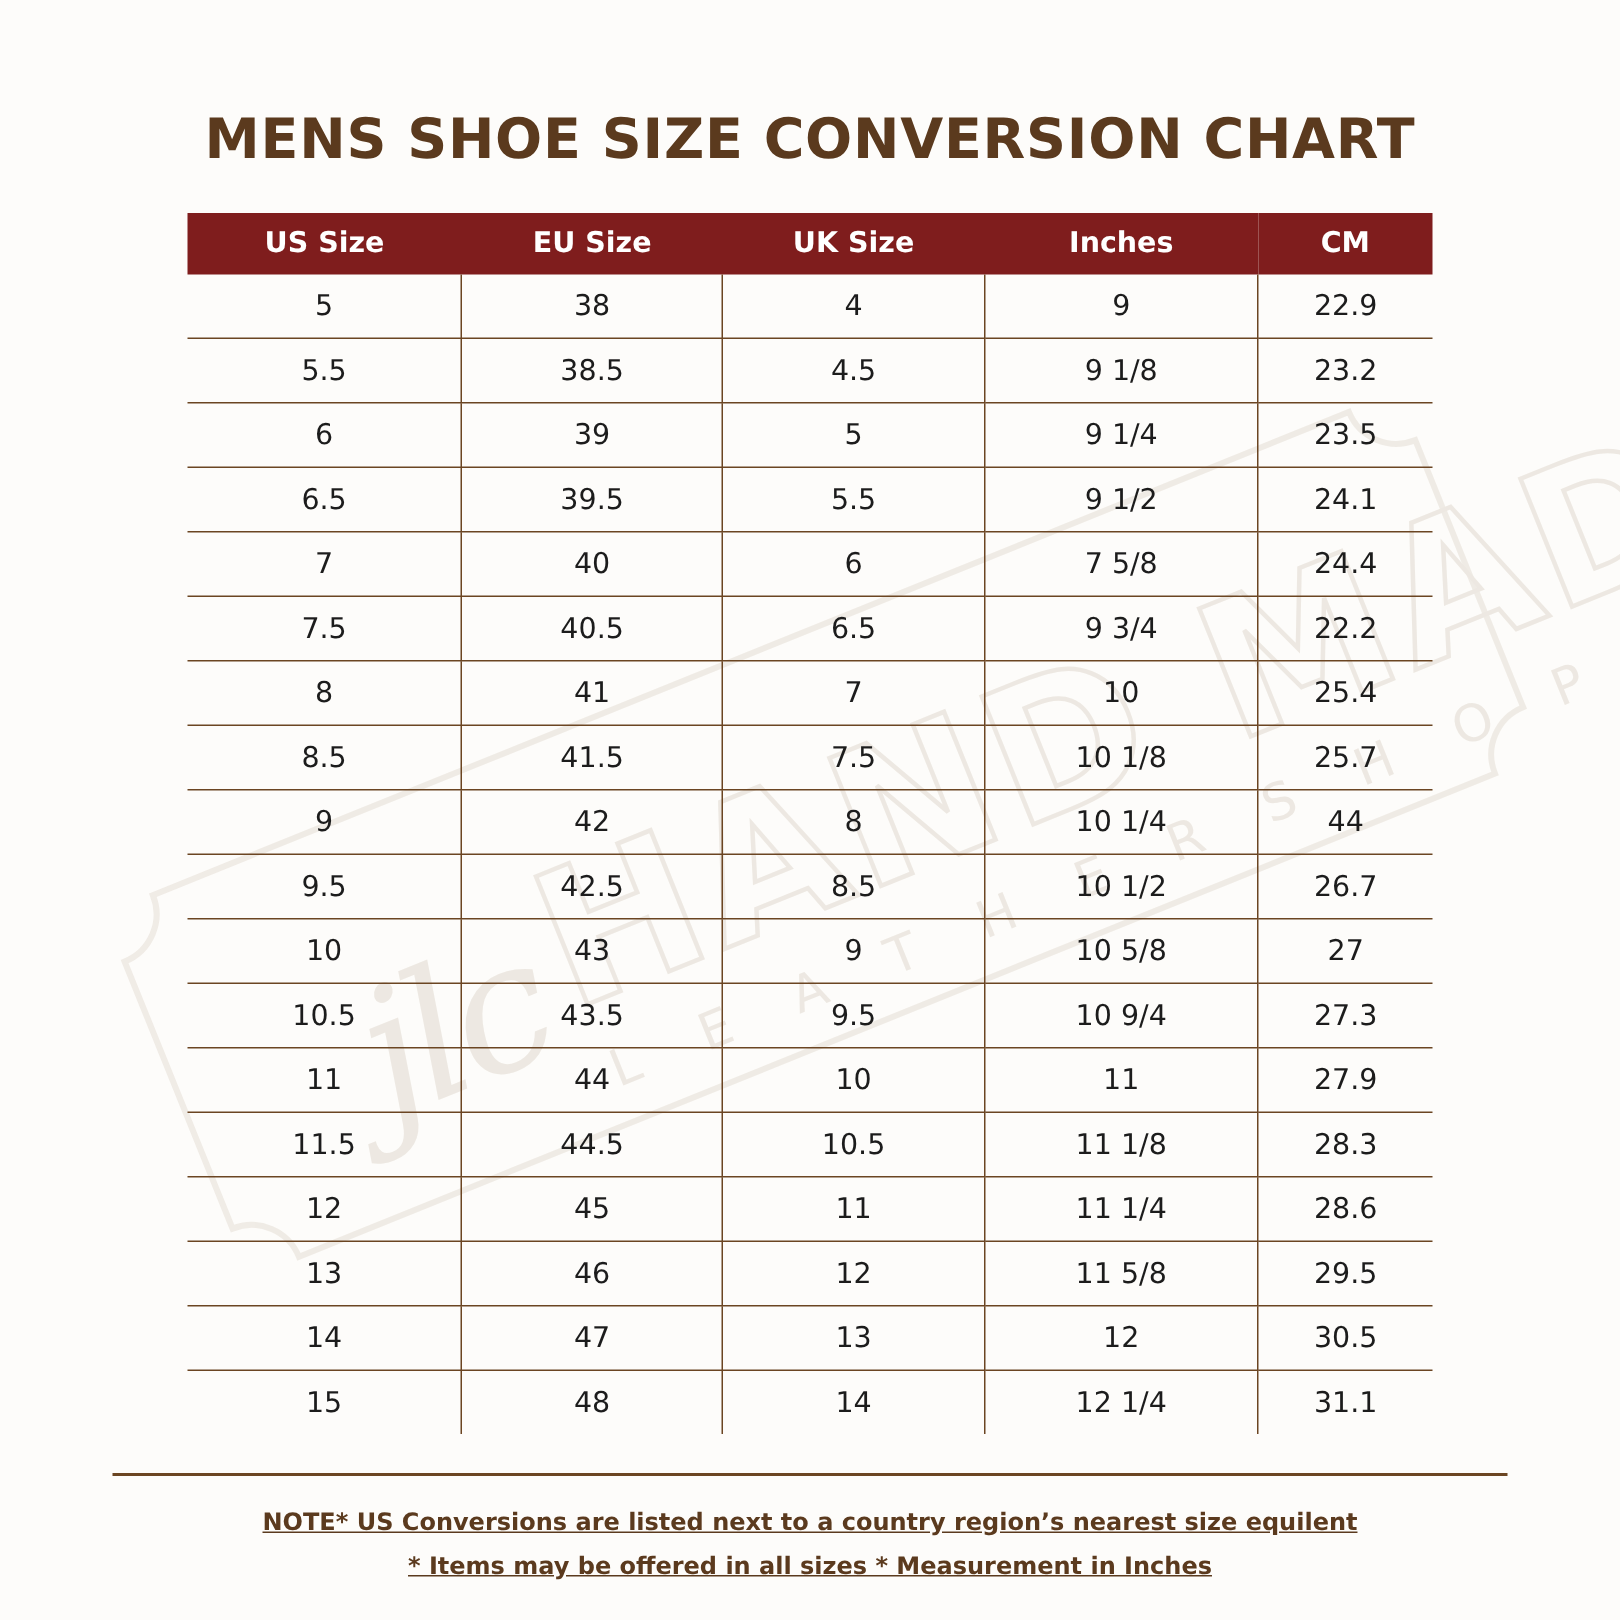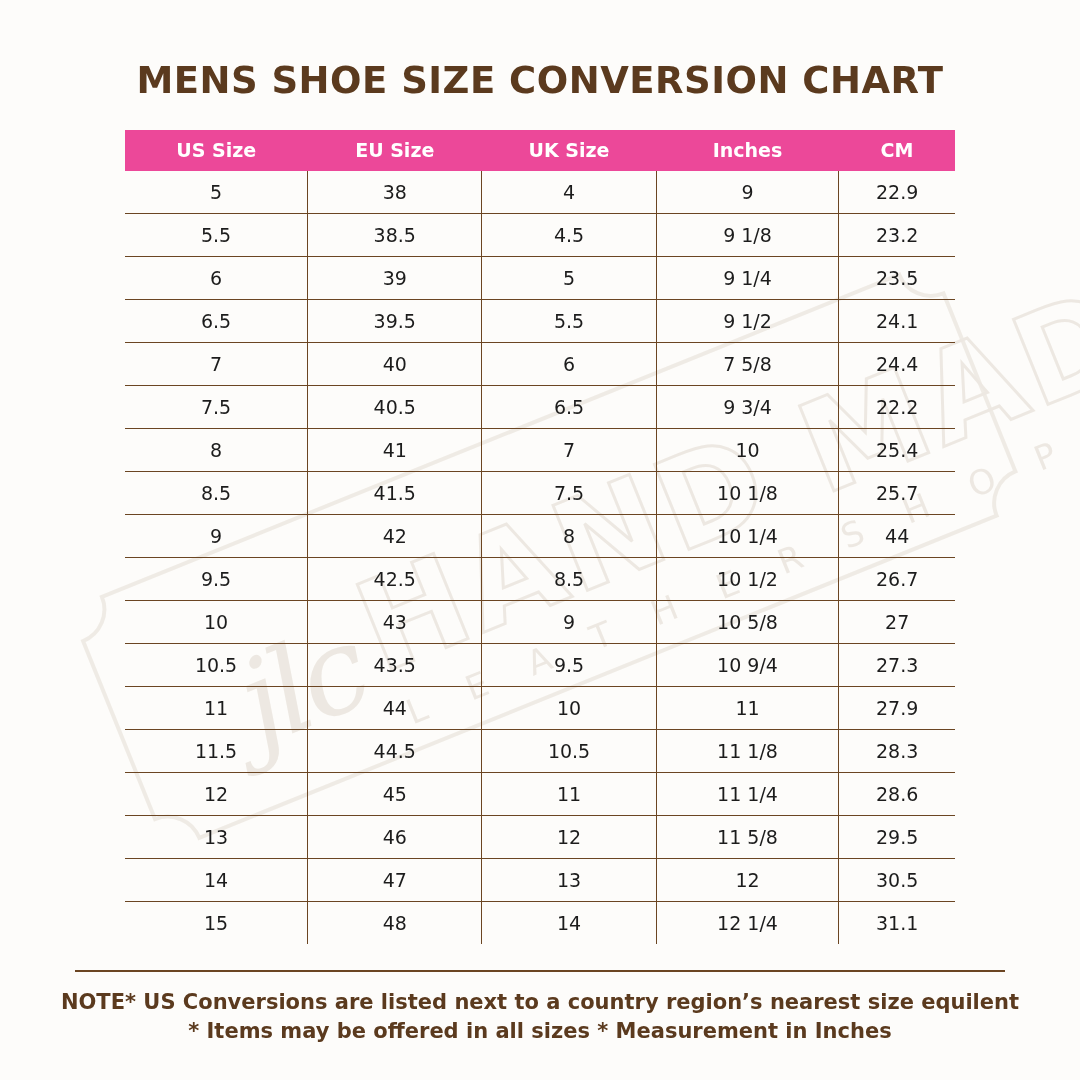--- a/index.html
+++ b/index.html
@@ -27,21 +27,21 @@
     z-index: 0;
   }
 
   
   .page {
     position: relative;
     z-index: 2;
     width: 1080px;
     height: 772px;
     box-sizing: border-box;
-    padding: 4px 60px;
+    padding: 16px 60px;
   }
 
   .title {
     text-align: center;
     font-size: 37px;
     font-weight: bold;
     letter-spacing: 0.5px;
     color: #5b3a1e;
     margin: 0;
     padding-top: 55px;
@@ -54,21 +54,21 @@
     width: 830px;
   }
 
   table.size-table {
     width: 100%;
     border-collapse: collapse;
     table-layout: fixed;
   }
 
   table.size-table thead th {
-    background: #ec4899;
+    background: #7f1d1d;
     color: #ffffff;
     font-size: 19px;
     font-weight: bold;
     padding: 9px 0 10px 0;
     text-align: center;
     border: none;
     font-family: "DejaVu Sans", sans-serif;
   }
 
   table.size-table tbody td {
@@ -103,23 +103,24 @@
     margin: 26px auto 0 auto;
   }
 
   .notes {
     text-align: center;
     margin-top: 16px;
   }
   .notes .note-line {
     color: #5b3a1e;
     font-weight: bold;
-    font-size: 21px;
+    font-size: 16px;
     line-height: 29px;
     font-family: "DejaVu Sans", sans-serif;
+    text-decoration: underline;
   }
 </style>
 </head>
 <body>
 
 <svg class="watermark" viewBox="0 0 1080 1080" xmlns="http://www.w3.org/2000/svg">
   <g transform="rotate(-22 540 560)" opacity="0.5">
 
     <path d="M 120 430 L 980 430 A 34 34 0 0 0 1014 464 L 1014 656 A 34 34 0 0 0 980 690 L 120 690 A 34 34 0 0 0 86 656 L 86 464 A 34 34 0 0 0 120 430 Z" fill="none" stroke="#e3dcd2" stroke-width="4"></path>
 

